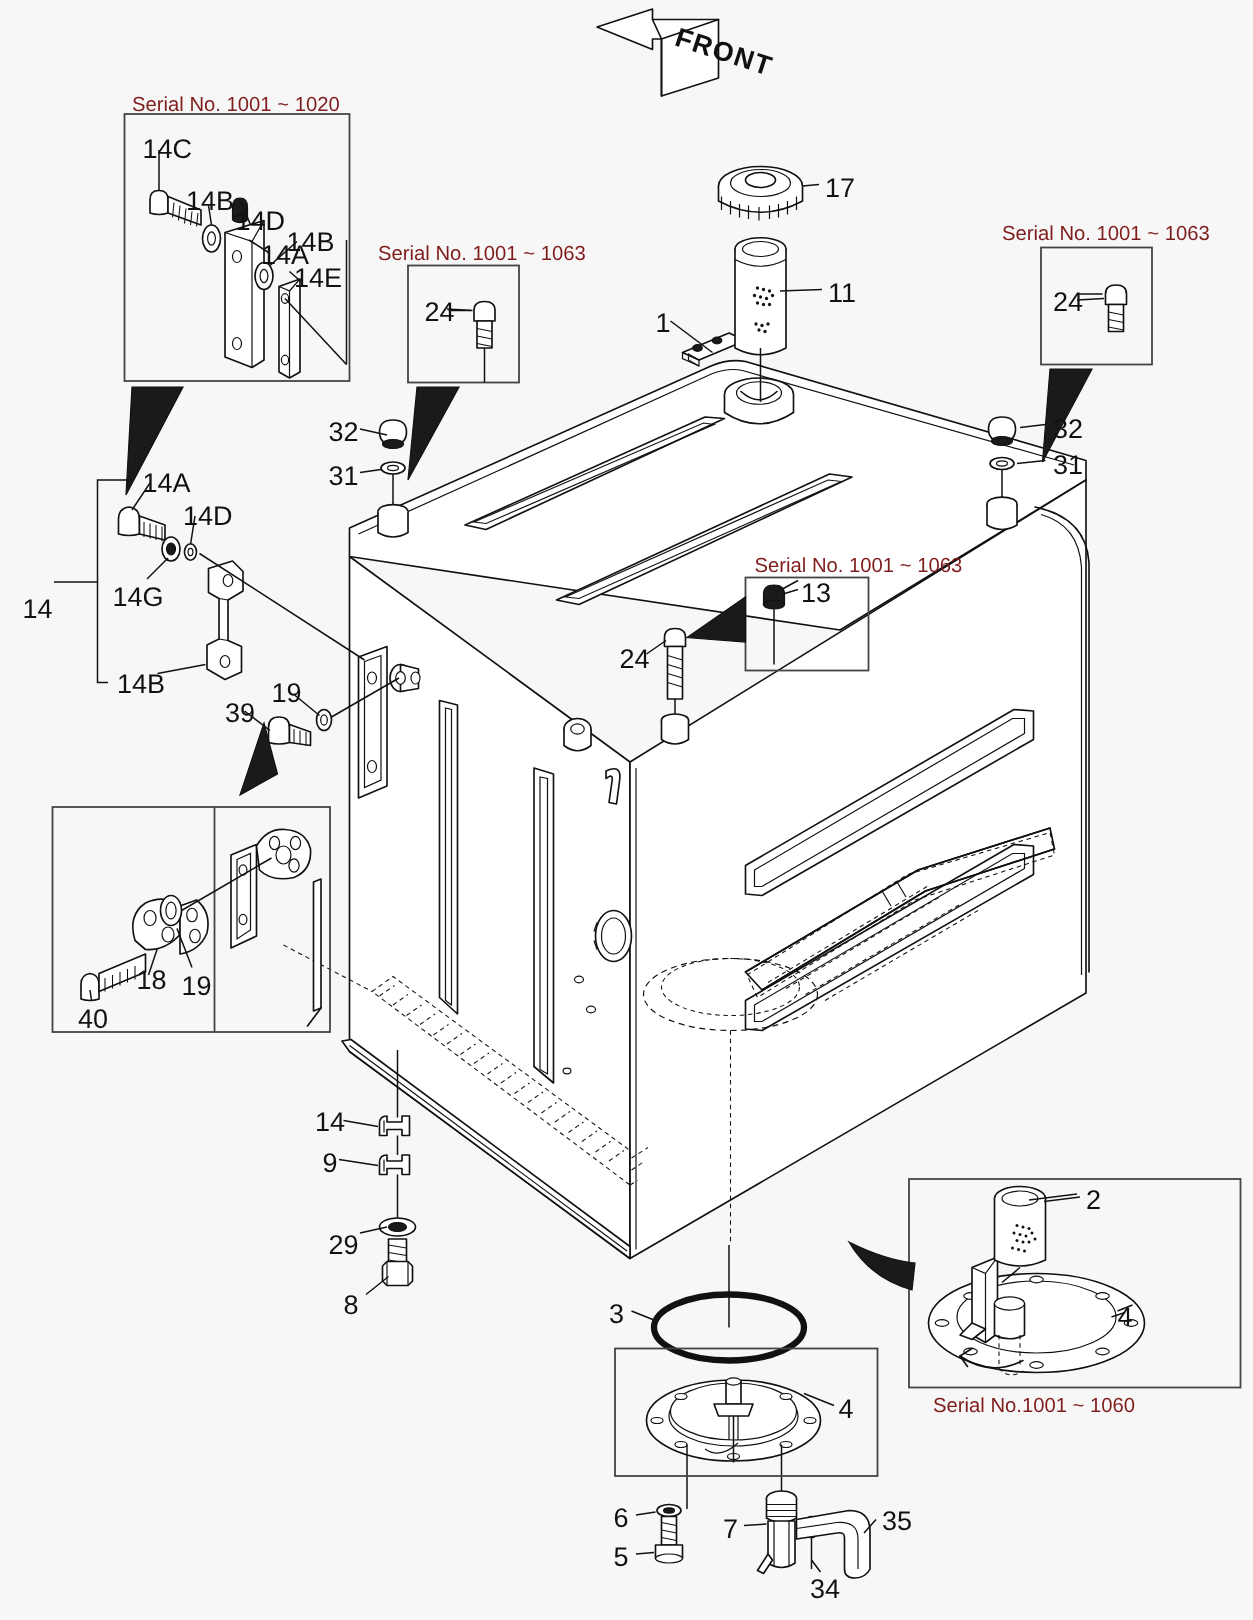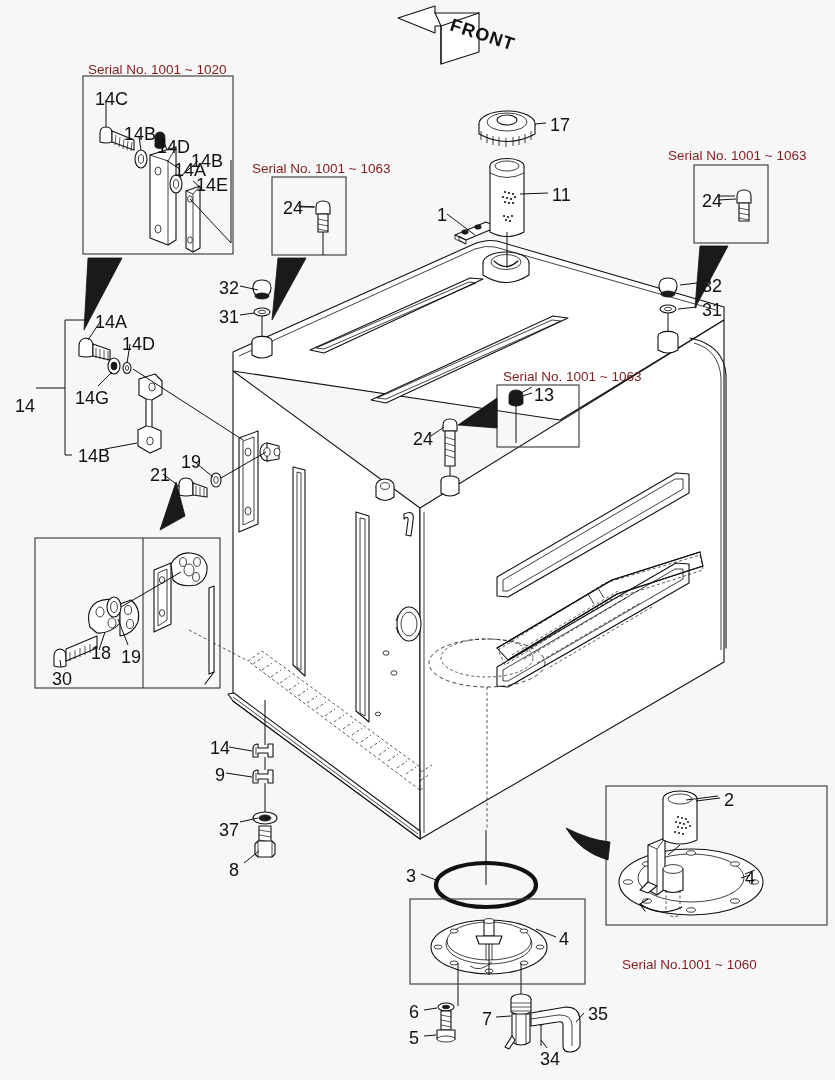--- a/index.html
+++ b/index.html
@@ -563,21 +563,21 @@
   </svg>
 
   <div class="cap" style="left:88px; top:62px;">Serial No. 1001 ~ 1020</div>
 
   <div class="cap" style="left:252px; top:161px;">Serial No. 1001 ~ 1063</div>
 
   <div class="cap" style="left:668px; top:148px;">Serial No. 1001 ~ 1063</div>
 
   <div class="cap" style="left:503px; top:369px;">Serial No. 1001 ~ 1063</div>
 
-  <div class="cap" style="left:622px; top:929px;margin-top:28px;">Serial No.1001 ~ 1060</div>
+  <div class="cap" style="left:622px; top:929px;">Serial No.1001 ~ 1060</div>
 
 
   <div class="lbl" style="left:95px;  top:90px;">14C</div>
   <div class="lbl" style="left:124px; top:125px;">14B</div>
   <div class="lbl" style="left:157px; top:138px;">14D</div>
   <div class="lbl" style="left:174px; top:161px;">14A</div>
   <div class="lbl" style="left:191px; top:152px;">14B</div>
   <div class="lbl" style="left:196px; top:176px;">14E</div>
   <div class="lbl" style="left:283px; top:199px;">24</div>
   <div class="lbl" style="left:550px; top:116px;">17</div>
@@ -589,27 +589,27 @@
   <div class="lbl" style="left:702px; top:277px;">32</div>
   <div class="lbl" style="left:702px; top:301px;">31</div>
   <div class="lbl" style="left:95px;  top:313px;">14A</div>
   <div class="lbl" style="left:122px; top:335px;">14D</div>
   <div class="lbl" style="left:15px;  top:397px;">14</div>
   <div class="lbl" style="left:75px;  top:389px;">14G</div>
   <div class="lbl" style="left:78px;  top:447px;">14B</div>
   <div class="lbl" style="left:534px; top:386px;">13</div>
   <div class="lbl" style="left:413px; top:430px;">24</div>
   <div class="lbl" style="left:181px; top:453px;">19</div>
-  <div class="lbl" style="left:150px; top:466px;">21</div>
-  <div class="lbl" style="left:52px;  top:670px;">30</div>
+  <div class="lbl" style="left:150px; top:466px;">39</div>
+  <div class="lbl" style="left:52px;  top:670px;">40</div>
   <div class="lbl" style="left:91px;  top:644px;">18</div>
   <div class="lbl" style="left:121px; top:648px;">19</div>
   <div class="lbl" style="left:210px; top:739px;">14</div>
   <div class="lbl" style="left:215px; top:766px;">9</div>
-  <div class="lbl" style="left:219px; top:821px;">37</div>
+  <div class="lbl" style="left:219px; top:821px;">29</div>
   <div class="lbl" style="left:229px; top:861px;">8</div>
   <div class="lbl" style="left:724px; top:791px;">2</div>
   <div class="lbl" style="left:745px; top:869px;">4</div>
   <div class="lbl" style="left:406px; top:867px;">3</div>
   <div class="lbl" style="left:559px; top:930px;">4</div>
   <div class="lbl" style="left:409px; top:1003px;">6</div>
   <div class="lbl" style="left:409px; top:1029px;">5</div>
   <div class="lbl" style="left:482px; top:1010px;">7</div>
   <div class="lbl" style="left:588px; top:1005px;">35</div>
   <div class="lbl" style="left:540px; top:1050px;">34</div>

